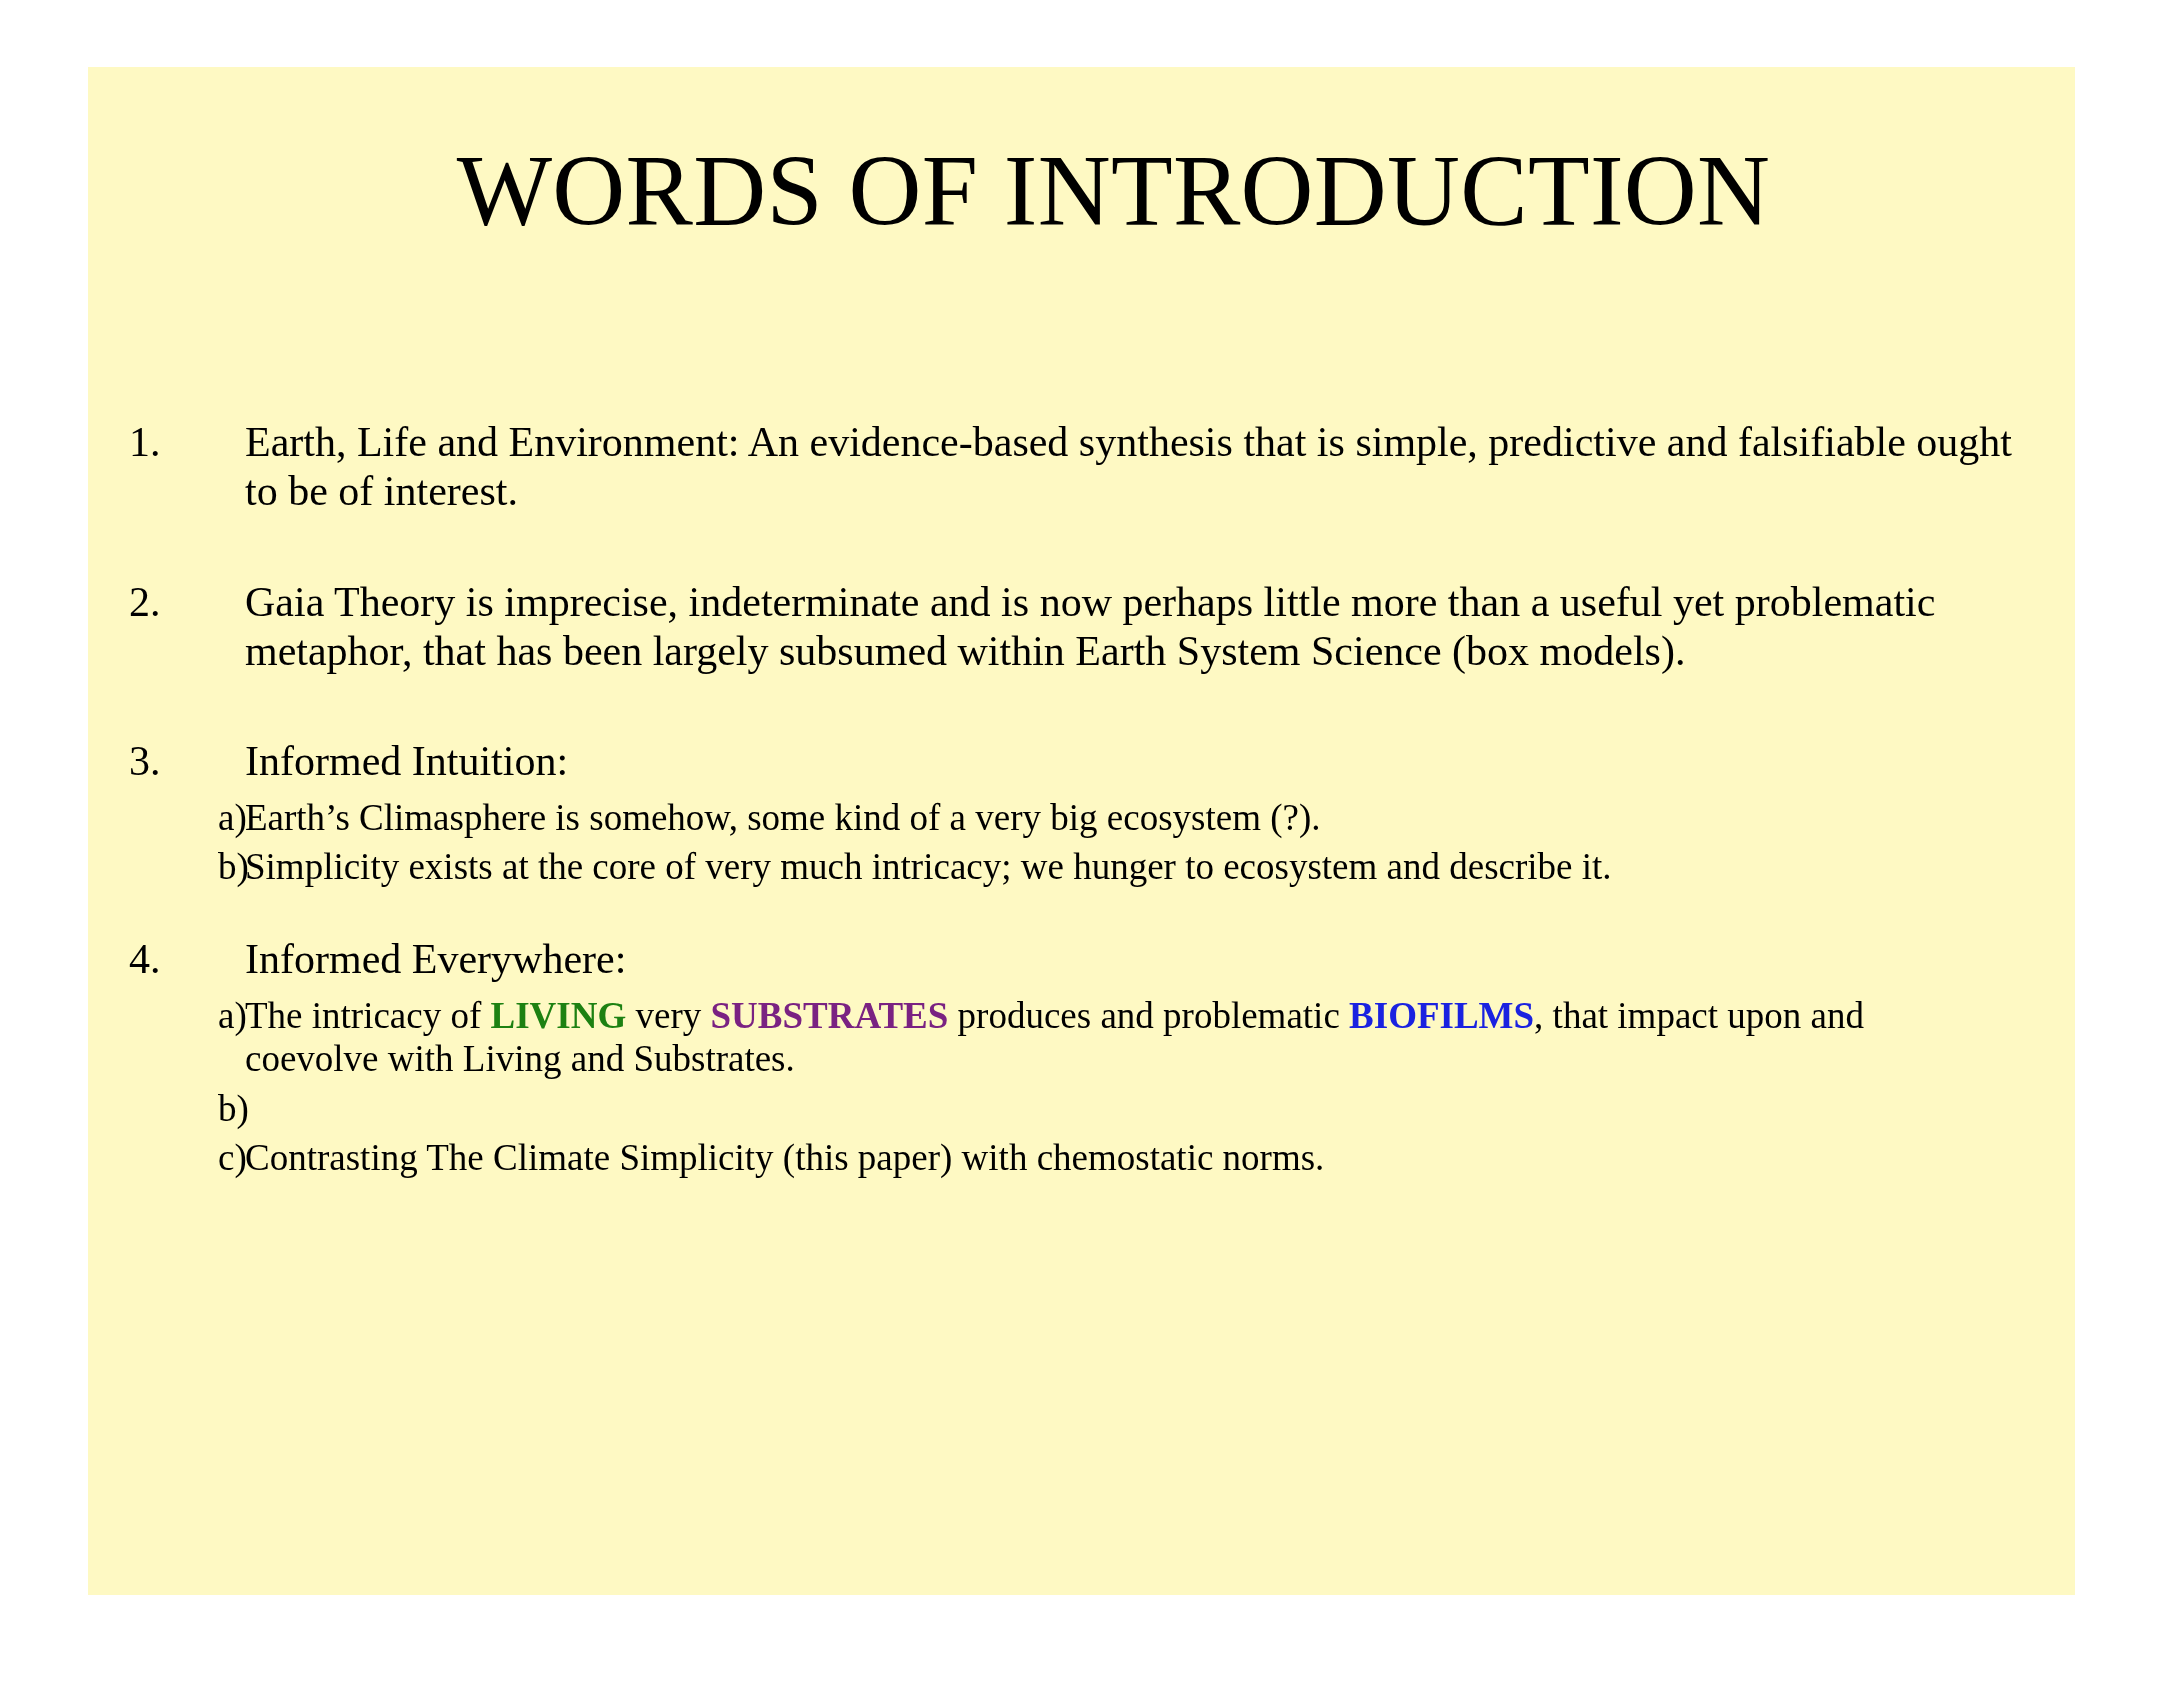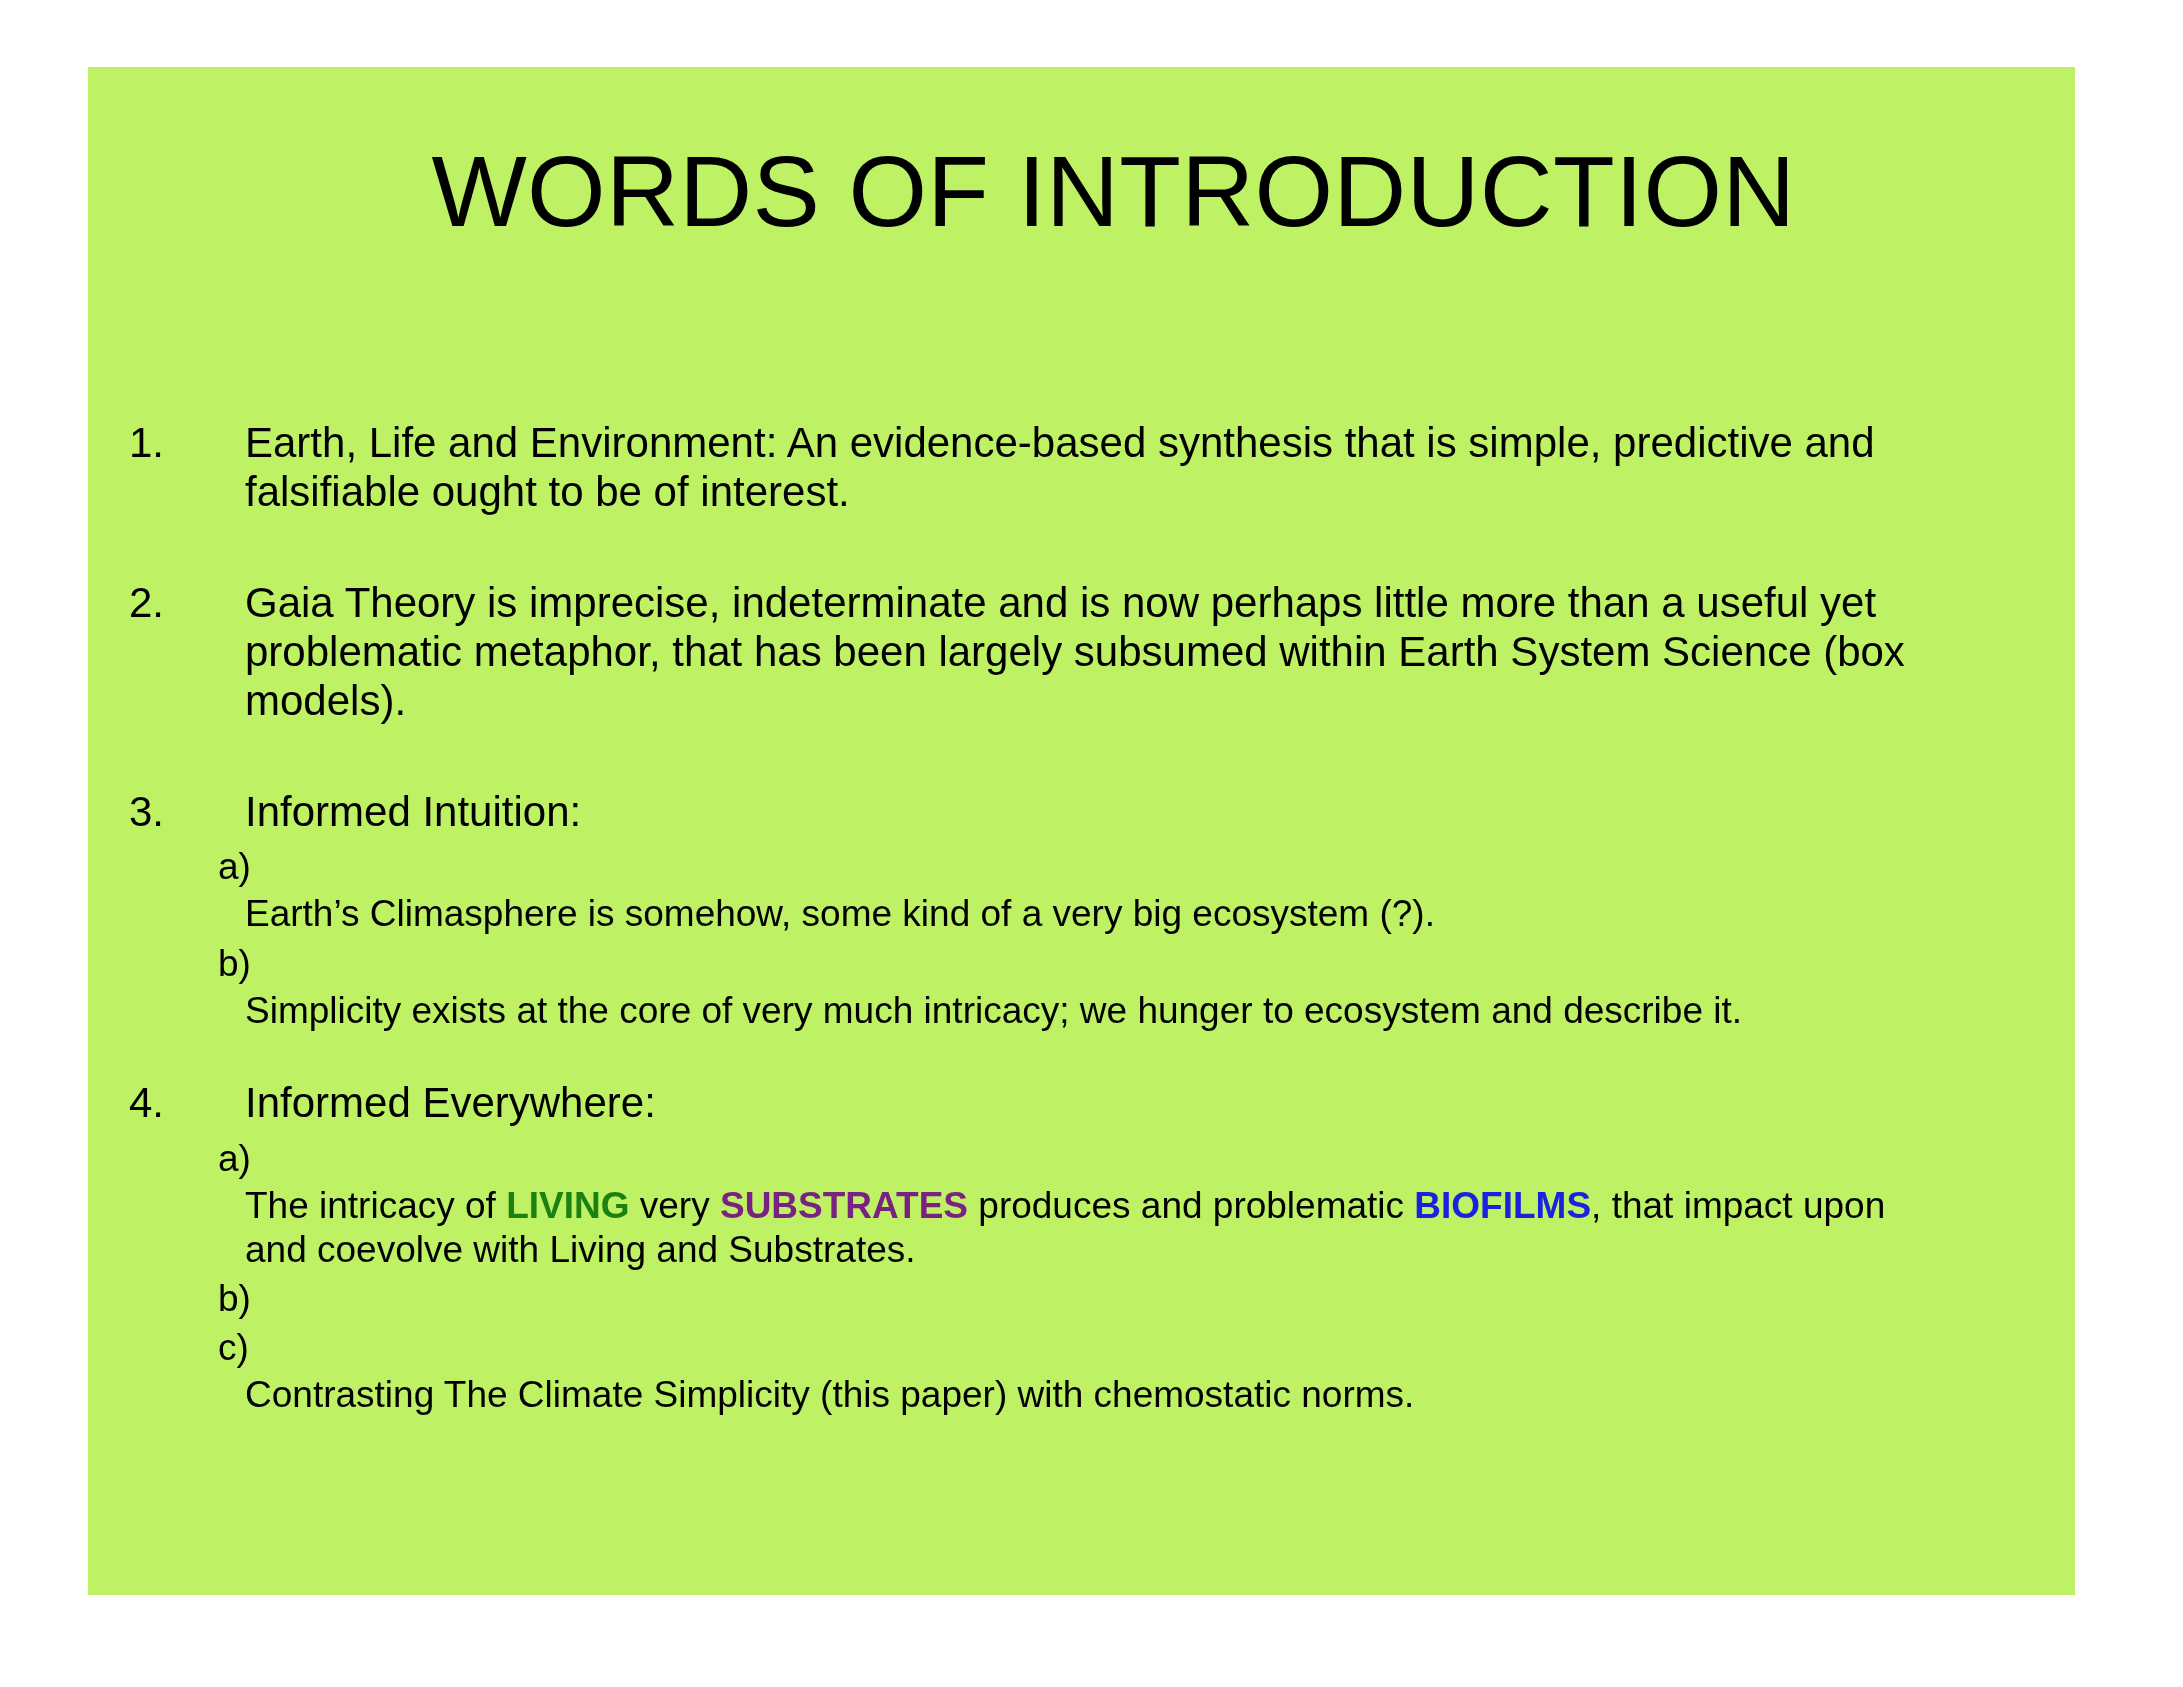--- a/index.html
+++ b/index.html
@@ -12,22 +12,23 @@
     height: 1687px;
     font-family: "Liberation Sans", sans-serif;
     overflow: hidden;
   }
   .slide {
     position: absolute;
     left: 88px;
     top: 67px;
     width: 1987px;
     height: 1528px;
-    background: #bef264;
+    background: #fef9c3;
     box-sizing: border-box;
+    font-family: Liberation Serif, serif;
   }
   .slide-title {
     position: absolute;
     left: 0;
     top: 73px;
     width: 2051px;
     text-align: center;
     font-size: 101px;
     line-height: 1.02;
     font-weight: 400;
@@ -72,21 +73,20 @@
   .l2 .marker {
     flex: 0 0 auto;
     width: 116px;
     padding-left: 89px;
     box-sizing: border-box;
     text-align: left;
   }
   .l2 .content {
     flex: 1 1 auto;
     max-width: 1694px;
-    margin-top: 47px;
   }
   .gap-lg { height: 61px; }
   .gap-md { height: 46px; }
   .gap-sm { height: 9.3px; }
   .gap-xs { height: 5.3px; }
 
   .kw-living   { color: #1d8112; font-weight: bold; }
   .kw-substr   { color: #7a2282; font-weight: bold; }
   .kw-biofilms { color: #1a22e0; font-weight: bold; text-align: center; }
 </style>

